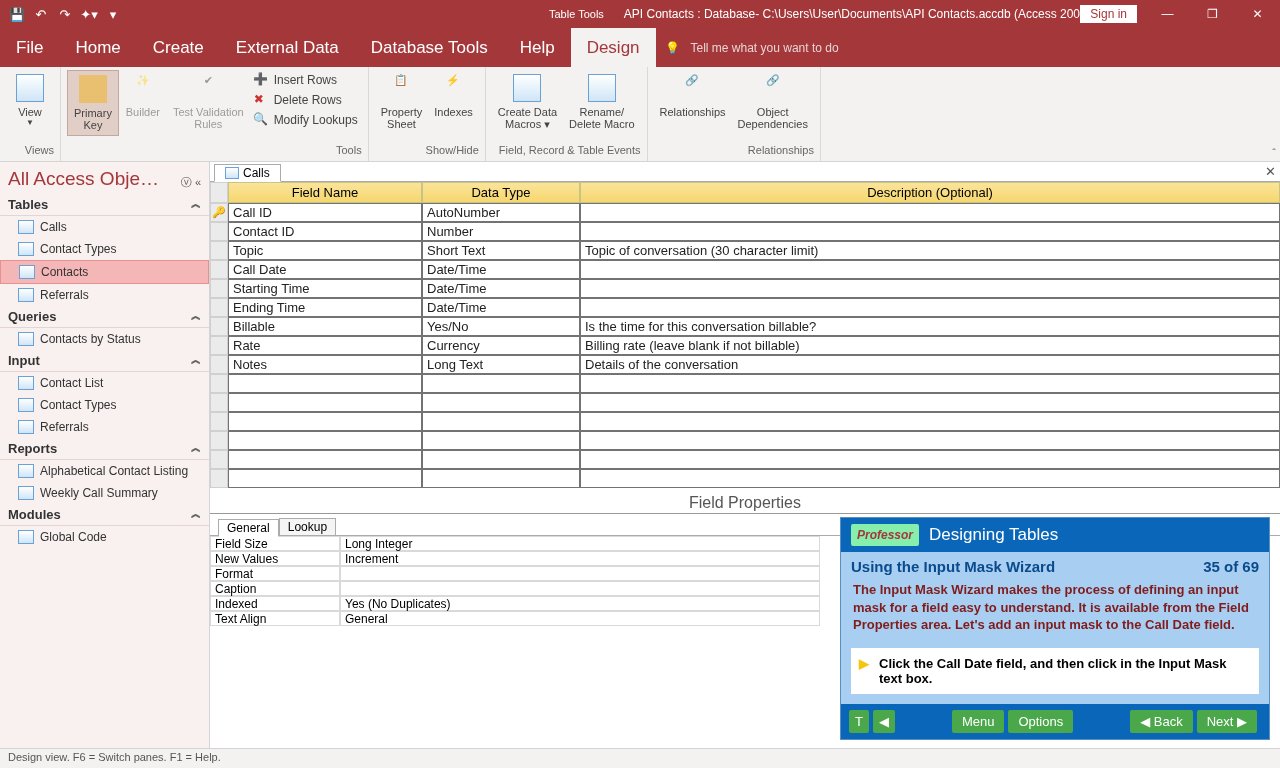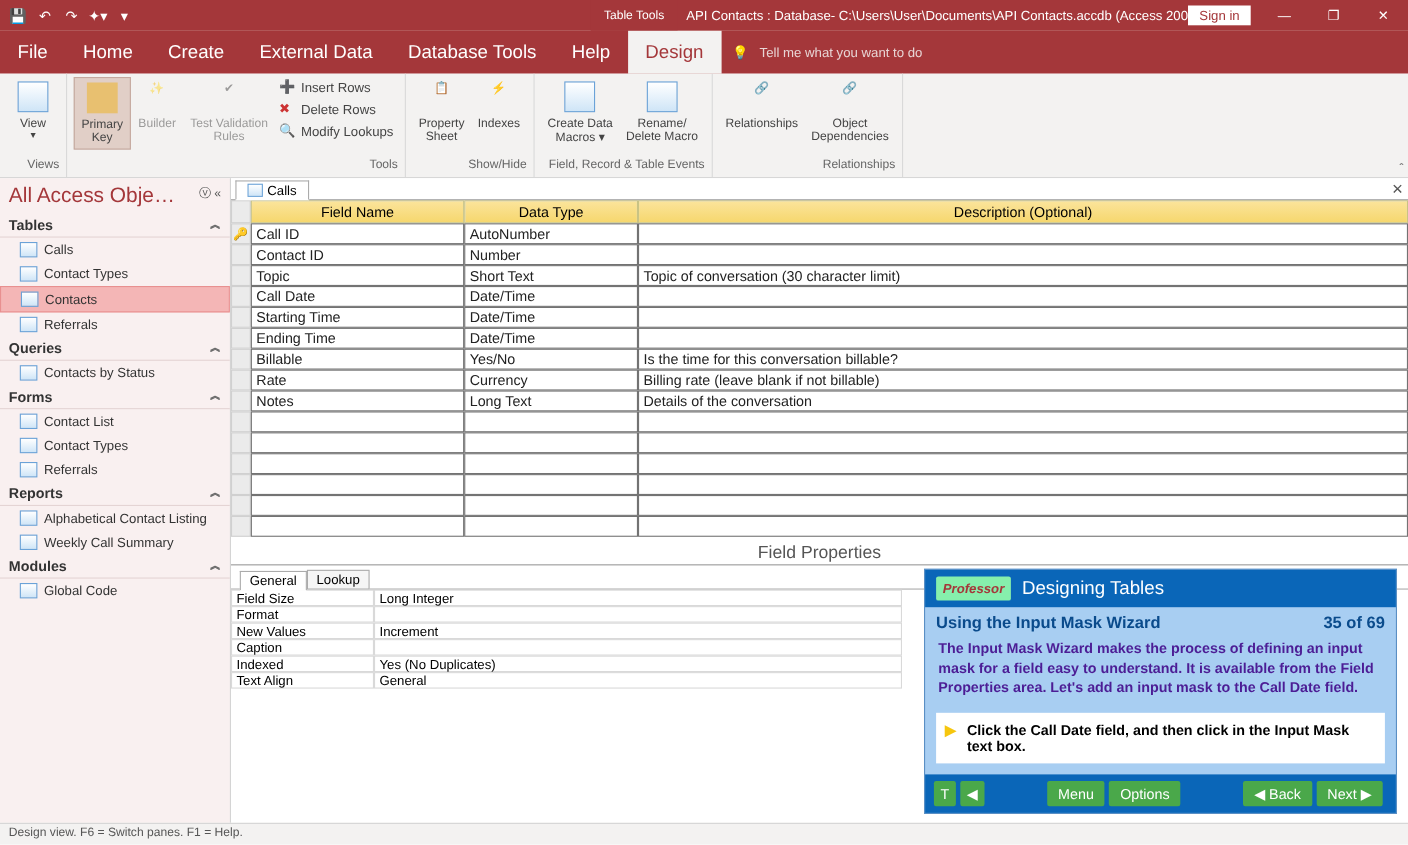--- a/index.html
+++ b/index.html
@@ -28,21 +28,21 @@
 .big-btn { display:flex; flex-direction:column; align-items:center; justify-content:flex-start; padding:4px 6px; text-align:center; font-size:11px; color:#444; min-width:48px; }
 .big-btn .icon { width:28px; height:28px; margin-bottom:4px; }
 .big-btn.selected { background:#e1cfc7; border:1px solid #c4a89e; }
 .small-btns { display:flex; flex-direction:column; justify-content:flex-start; }
 .small-btn { display:flex; align-items:center; padding:2px 4px; font-size:12px; color:#444; }
 .small-btn .sicon { width:16px; height:16px; margin-right:4px; display:inline-block; }
 .ribbon-collapse { position:absolute; right:4px; bottom:2px; color:#666; font-size:11px; }
 
 
 .navpane { position:absolute; left:0; top:162px; width:210px; bottom:20px; background:#f9f0f0; border-right:1px solid #d4d4d4; overflow:hidden; }
-.nav-header { font-size:19px; color:#a4373a; padding:6px 8px 4px; display:flex; align-items:flex-start; justify-content:space-between; }
+.nav-header { font-size:19px; color:#a4373a; padding:6px 8px 4px; display:flex; align-items:flex-end; justify-content:space-between; }
 .nav-header-icons { font-size:11px; color:#555; }
 .nav-section { font-weight:600; font-size:13px; padding:3px 8px; display:flex; justify-content:space-between; border-bottom:1px solid #e4d4d4; color:#333; }
 .nav-item { padding:4px 8px 4px 18px; font-size:12px; color:#333; display:flex; align-items:center; }
 .nav-item .nicon { width:16px; height:14px; margin-right:6px; display:inline-block; }
 .nav-item.selected { background:#f4b6b6; border:1px solid #e89090; }
 .chev { font-size:10px; color:#666; }
 
 
 .main { position:absolute; left:210px; right:0; top:162px; bottom:20px; background:#fff; }
 .doc-tab { height:20px; border-bottom:1px solid #ababab; display:flex; align-items:flex-end; position:relative; }
@@ -66,21 +66,21 @@
 .prop-tab.active { background:#fff; border-bottom-color:#fff; position:relative; top:1px; }
 .prop-grid { border-top:1px solid #ababab; margin-top:-1px; }
 .prop-row { display:grid; grid-template-columns:130px 480px; }
 .prop-row div { border:1px solid #d9d9d9; padding:0 4px; font-size:12px; height:15px; }
 
 
 .tutorial { position:absolute; right:10px; bottom:8px; width:430px; background:#a8cef2; border:1px solid #5a8fc4; font-size:13px; }
 .tut-hdr { background:#0a66b8; color:#fff; padding:6px 10px; display:flex; align-items:center; font-size:17px; }
 .tut-logo { background:#86efac; color:#a4373a; font-weight:700; font-style:italic; font-size:12px; padding:4px 6px; margin-right:10px; border-radius:2px; }
 .tut-title-row { display:flex; justify-content:space-between; padding:6px 10px; color:#0a4b8c; font-weight:700; font-size:15px; }
-.tut-body { padding:0 12px 10px; font-size:13px; line-height:1.35; font-weight:600; color:#4c1d95; }
+.tut-body { padding:0 12px 10px; font-size:13px; line-height:1.35; font-weight:600; color:#7f1d1d; }
 .tut-action { background:#fff; margin:4px 10px 10px; padding:8px 8px 8px 28px; position:relative; font-weight:700; font-size:13px; }
 .tut-action::before { content:"▶"; color:#f6c60e; position:absolute; left:8px; top:8px; }
 .tut-btnbar { background:#0a66b8; padding:6px 8px; display:flex; align-items:center; }
 .tbtn { background:#4aa84a; color:#fff; padding:4px 10px; margin-right:4px; font-size:13px; border-radius:2px; }
 .tbtn.square { padding:4px 6px; }
 .tut-spacer { flex:1; }
 
 
 .statusbar { position:absolute; left:0; right:0; bottom:0; height:20px; background:#f3f2f1; border-top:1px solid #d4d4d4; font-size:11px; color:#555; padding:2px 8px; }
 .ic-tbl { background:linear-gradient(#fff,#cfe5f7); border:1px solid #6aa2d8; }
@@ -240,21 +240,21 @@
       <span>Queries</span>
       <span class="chev">︽</span>
     </div>
   <div id="nav-queries">
       <div class="nav-item">
         <span class="nicon ic-tbl"></span>
         <span>Contacts by Status</span>
       </div>
     </div>
   <div class="nav-section">
-      <span>Forms</span>
+      <span>Input</span>
       <span class="chev">︽</span>
     </div>
   <div id="nav-forms">
       <div class="nav-item">
         <span class="nicon ic-tbl"></span>
         <span>Contact List</span>
       </div>
       <div class="nav-item">
         <span class="nicon ic-tbl"></span>
         <span>Contact Types</span>
@@ -373,26 +373,26 @@
     <div class="prop-tabs">
       <div class="prop-tab active">General</div>
       <div class="prop-tab">Lookup</div>
     </div>
     <div class="prop-grid" id="prop-grid">
         <div class="prop-row">
           <div>Field Size</div>
           <div>Long Integer</div>
         </div>
         <div class="prop-row">
+          <div>New Values</div>
+          <div>Increment</div>
+        </div>
+        <div class="prop-row">
           <div>Format</div>
           <div></div>
-        </div>
-        <div class="prop-row">
-          <div>New Values</div>
-          <div>Increment</div>
         </div>
         <div class="prop-row">
           <div>Caption</div>
           <div></div>
         </div>
         <div class="prop-row">
           <div>Indexed</div>
           <div>Yes (No Duplicates)</div>
         </div>
         <div class="prop-row">

